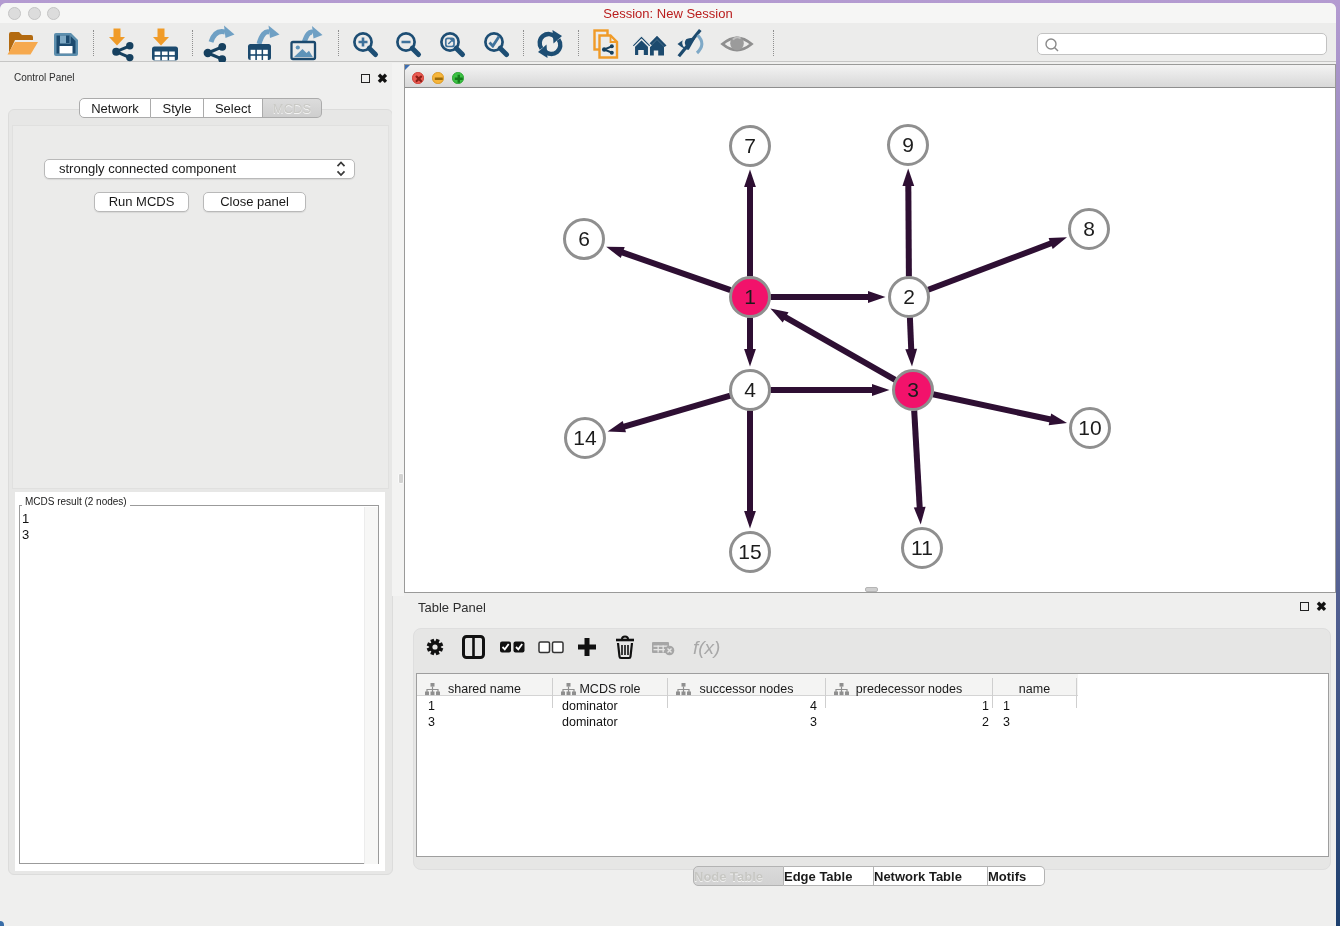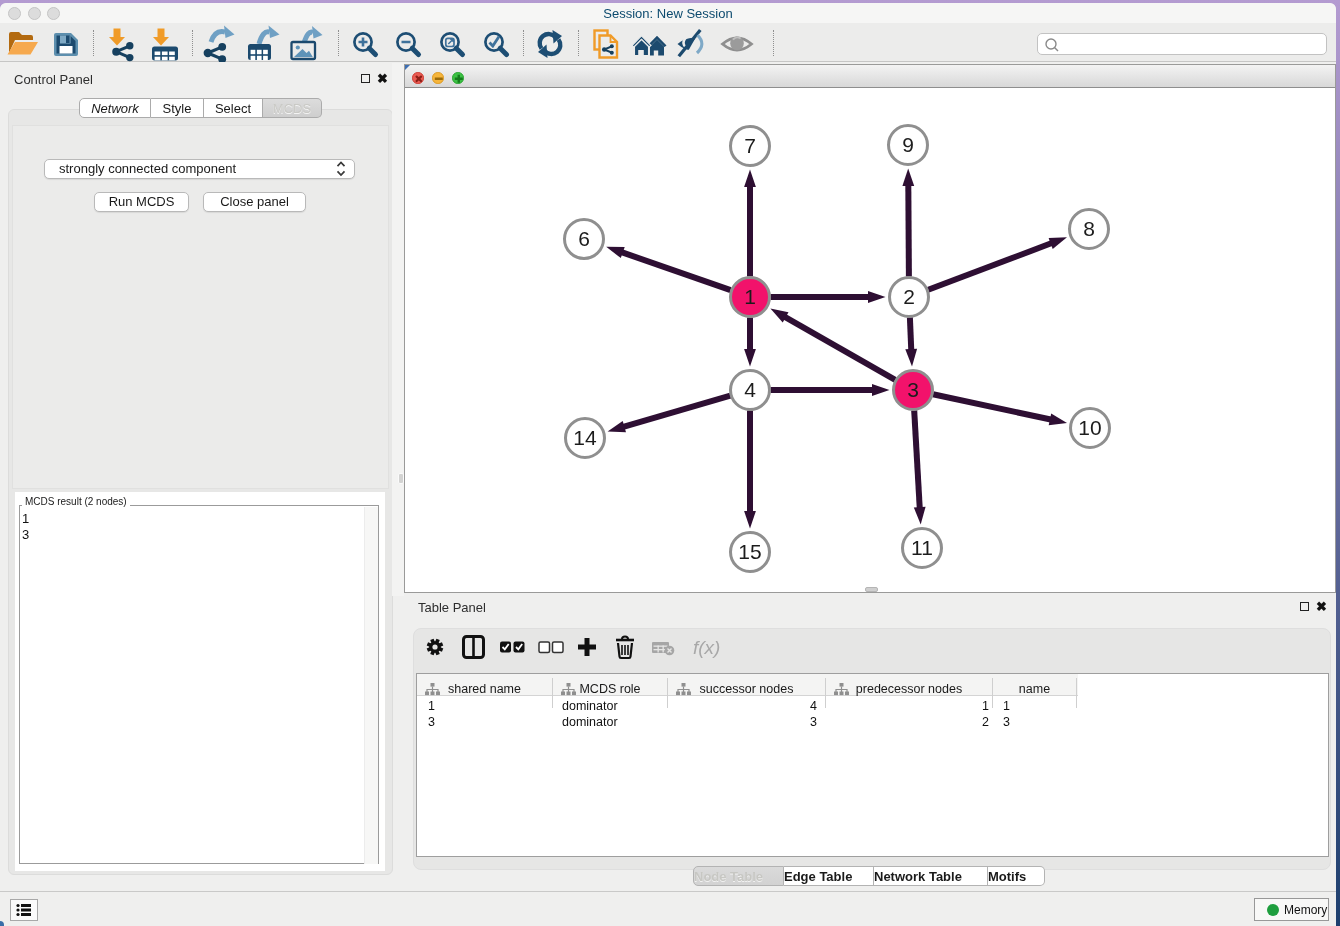--- a/index.html
+++ b/index.html
@@ -2,35 +2,35 @@
 <html><head>
 <meta charset="utf-8">
 <style>
 * { margin:0; padding:0; box-sizing:border-box; }
 html,body { width:1340px; height:926px; overflow:hidden; }
 body { font-family:"Liberation Sans", sans-serif; background:linear-gradient(#b49bd1,#1d3f6e); position:relative; }
 #win { position:absolute; left:0; top:3px; width:1336px; height:923px; background:#efefee; border-radius:6px 6px 0 0; overflow:hidden; }
 
 #titlebar { position:absolute; left:0; top:0; width:1336px; height:20px; background:#f6f6f5; border-radius:6px 6px 0 0; }
 .tl { position:absolute; top:4px; width:13px; height:13px; border-radius:50%; background:#dcdcdc; border:1px solid #c4c4c4; }
-#wtitle { position:absolute; top:3px; left:0; width:1336px; text-align:center; font-size:13px; color:#0c4a6e; }
+#wtitle { position:absolute; top:3px; left:0; width:1336px; text-align:center; font-size:13px; color:#b91c1c; }
 
 #toolbar { position:absolute; left:0; top:20px; width:1336px; height:39px; background:#ececeb; border-bottom:1px solid #c6c6c5; }
 .tsep { position:absolute; top:7px; height:26px; width:0; border-left:1px dotted #8f8f8f; }
 #searchbox { position:absolute; left:1037px; top:10px; width:290px; height:22px; background:#fff; border:1px solid #c2c2c2; border-radius:5px; }
 
 #cpanel { position:absolute; left:0; top:60px; width:396px; height:828px; background:#efefee; }
-#cp-title { position:absolute; left:14px; top:9px; font-size:13px; color:#2e2e2e; }
+#cp-title { position:absolute; left:14px; top:9px; font-size:10px; color:#2e2e2e; }
 .float-ico { position:absolute; width:9px; height:9px; border:1.5px solid #222; }
 .close-x { position:absolute; font-size:13px; font-weight:bold; color:#111; }
 #cp-group { position:absolute; left:8px; top:46px; width:385px; height:766px; background:#e7e7e6; border:1px solid #dcdcdb; border-radius:6px; }
 #cp-inner { position:absolute; left:12px; top:62px; width:377px; height:364px; background:#ebebea; border:1px solid #e0e0df; }
 .tabrow { position:absolute; display:flex; }
 .tab { height:20px; font-size:13px; color:#1a1a1a; background:#fff; border:1px solid #ababab; border-left:none; text-align:center; line-height:19px; }
-.tab.first { border-left:1px solid #ababab; border-radius:5px 0 0 5px;font-style:italic; }
+.tab.first { border-left:1px solid #ababab; border-radius:5px 0 0 5px; }
 .tab.last { border-radius:0 5px 5px 0; }
 .tab.sel { background:linear-gradient(#dcdcdc,#cecece); color:#c9c9c5; text-shadow:0 1px 0 #f4f4f4; }
 #optlabel { position:absolute; left:0; top:74px; width:396px; text-align:center; font-size:13px; color:#1a1a1a; }
 #dropdown { position:absolute; left:44px; top:96px; width:311px; height:20px; background:#fff; border:1px solid #b9b9b9; border-radius:5px; font-size:13px; color:#1a1a1a; line-height:18px; padding-left:14px; box-shadow:0 1px 1px rgba(0,0,0,0.08); }
 .btn { position:absolute; height:20px; background:#fff; border:1px solid #b9b9b9; border-radius:5px; font-size:13px; color:#1a1a1a; text-align:center; line-height:18px; box-shadow:0 1px 1px rgba(0,0,0,0.08); }
 #resultwhite { position:absolute; left:15px; top:429px; width:370px; height:379px; background:#fff; }
 #fs-bracket { position:absolute; left:4px; top:13px; width:360px; height:359px; border:1px solid #9b9b9b; }
 #fs-legend { position:absolute; left:7px; top:4px; background:#fff; font-size:10px; color:#1a1a1a; padding:0 3px; }
 #fs-items { position:absolute; left:7px; top:19px; font-size:13px; color:#111; line-height:16px; }
 #fs-scroll { position:absolute; left:349px; top:15px; width:14px; height:357px; background:#f7f7f6; border-left:1px solid #ececec; }
@@ -353,30 +353,14 @@
 <div class="tcell" style="left:251px;top:40px;width:149px;text-align:right;">3</div>
 <div class="tcell" style="left:409px;top:40px;width:163px;text-align:right;">2</div>
 <div class="tcell" style="left:586px;top:40px;">3</div>
   </div>
   <div id="btabs">
     <div class="btab sel first" style="width:91px;">Node Table</div>
     <div class="btab" style="width:90px;">Edge Table</div>
     <div class="btab" style="width:114px;">Network Table</div>
     <div class="btab last" style="width:57px;">Motifs</div>
   </div>
-  <div id="statusbar">
-    <div id="listbtn">
-      <svg width="26" height="20" style="position:absolute;left:0;top:0;">
-        <circle cx="7" cy="5.5" r="1.6" fill="#111"></circle>
-          <rect x="10" y="4" width="10" height="3" fill="#111"></rect>
-        <circle cx="7" cy="10" r="1.6" fill="#111"></circle>
-          <rect x="10" y="8.5" width="10" height="3" fill="#111"></rect>
-        <circle cx="7" cy="14.5" r="1.6" fill="#111"></circle>
-          <rect x="10" y="13" width="10" height="3" fill="#111"></rect>
-      </svg>
-    </div>
-    <div id="membtn">
-        <div id="memdot"></div>
-        <span style="position:absolute;left:29px;top:4px;">Memory</span>
-      </div>
-  </div>
 </div>
 <div style="position:absolute;left:0;top:921px;width:4px;height:5px;background:#3a6ea8;border-radius:0 4px 0 0;"></div>
 
 </body></html>

